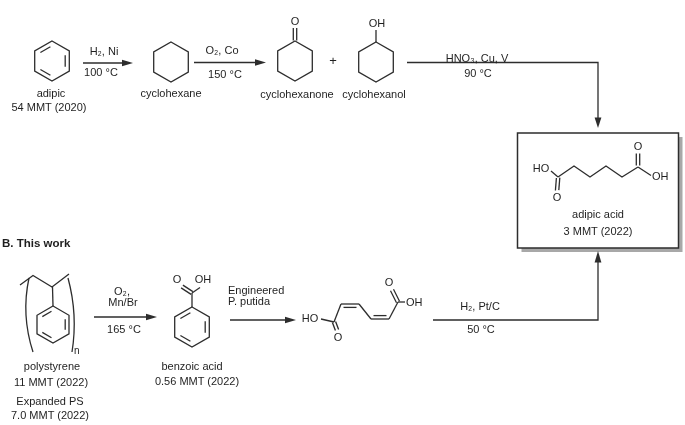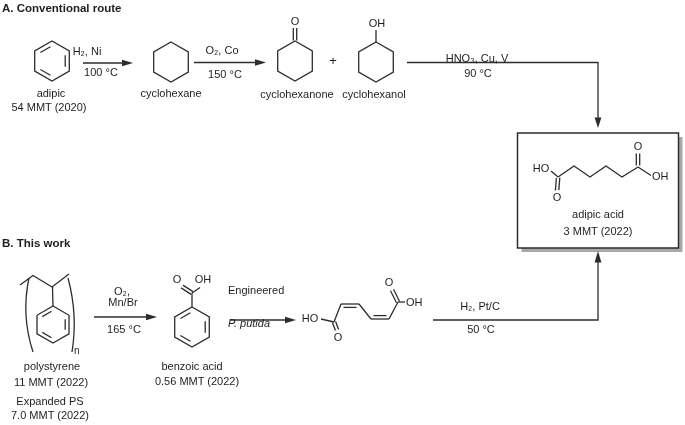--- a/index.html
+++ b/index.html
@@ -7,21 +7,21 @@
        font-family:"Liberation Sans",sans-serif;color:#1f1f1f;}
   #fig svg{position:absolute;left:0;top:0;}
   #fig svg line,#fig svg polyline,#fig svg path{stroke:#2d2d2d;stroke-width:1.3;fill:none;}
   #fig svg polygon{stroke:#2d2d2d;stroke-width:1.3;fill:none;}
   #fig svg polygon.ah{fill:#2d2d2d;stroke:none;}
   #fig svg rect.shadow{fill:#a8a8a8;stroke:none;}
   #fig svg rect.pbox{fill:#ffffff;stroke:#2d2d2d;stroke-width:1.5;}
   .lbl{position:absolute;font-size:11px;line-height:1.1;white-space:nowrap;}
   .c{transform:translateX(-50%);}
   .b{font-weight:bold;font-size:11.5px;}
-  .i{font-style:italic;margin-top:22px;}
+  .i{}
   .sm{font-size:10px;}
   .plus{font-size:13px;}
 </style>
 </head>
 <body>
 
 <div id="fig">
 
   <svg width="685" height="425" viewBox="0 0 685 425">
 
@@ -127,24 +127,23 @@
     <g>
       <line x1="230" y1="320" x2="286" y2="320"></line>
       <polygon class="ah" points="296,320 285,316.7 285,323.3"></polygon>
     </g>
     <g>
       <polyline points="433,320 598,320 598,262"></polyline>
       <polygon class="ah" points="598,251 594.6,262.5 601.4,262.5"></polygon>
     </g>
   </svg>
 
-  <div class="lbl b" style="left:2px;top:2px">A. Conventional route</div>
   <div class="lbl b" style="left:2px;top:237px">B. This work</div>
 
-  <div class="lbl c" style="left:87px;top:45px">H₂, Ni</div>
+  <div class="lbl c" style="left:104px;top:45px">H₂, Ni</div>
   <div class="lbl c" style="left:101px;top:66px">100 °C</div>
   <div class="lbl c" style="left:222px;top:44px">O₂, Co</div>
   <div class="lbl c" style="left:225px;top:68px">150 °C</div>
   <div class="lbl c" style="left:477px;top:52px">HNO₃, Cu, V</div>
   <div class="lbl c" style="left:478px;top:67px">90 °C</div>
 
   <div class="lbl c" style="left:295px;top:15px">O</div>
   <div class="lbl c" style="left:377px;top:17px">OH</div>
   <div class="lbl c plus" style="left:333px;top:54px">+</div>
 

